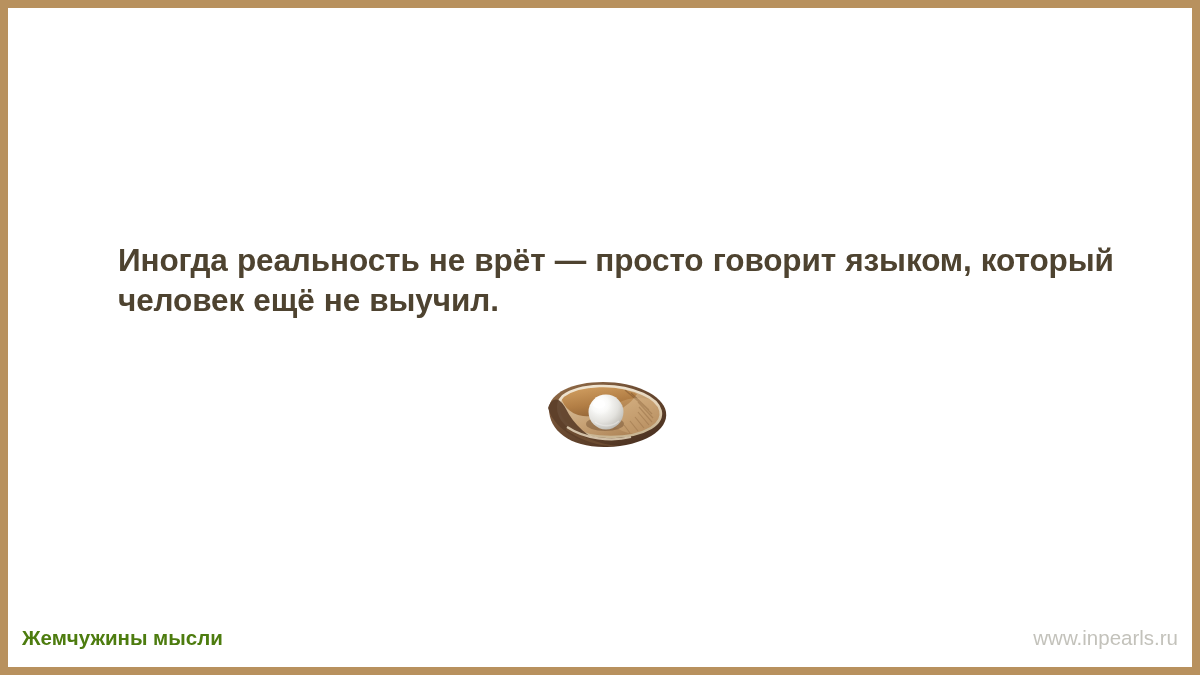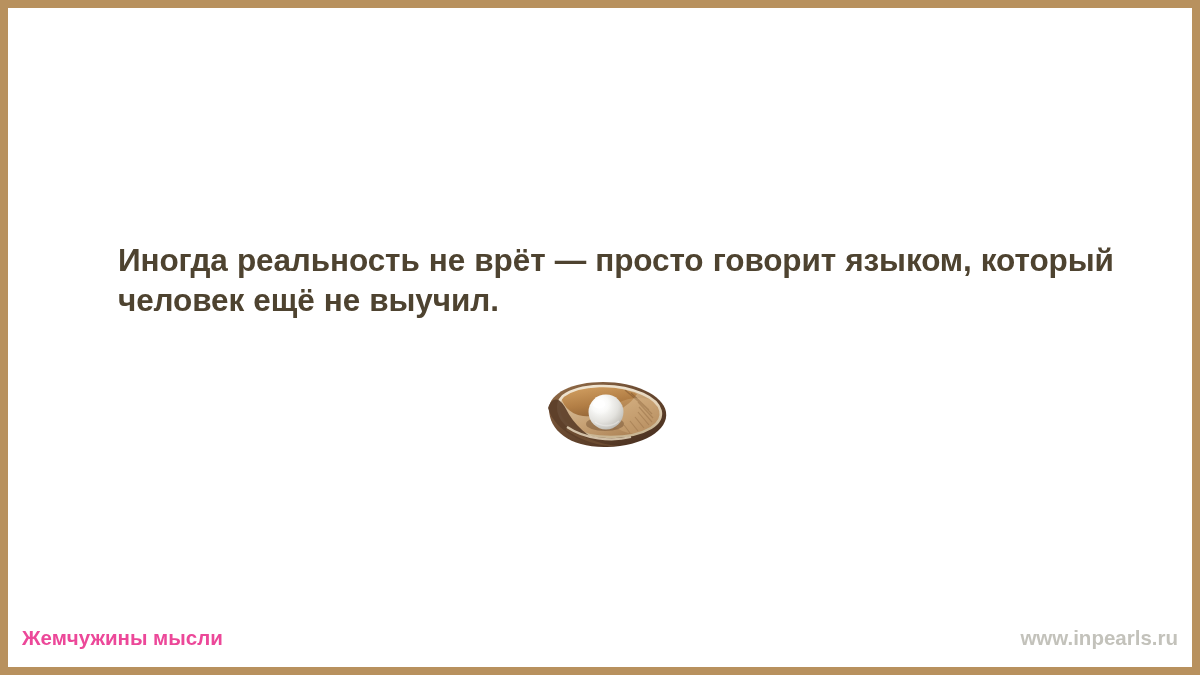--- a/index.html
+++ b/index.html
@@ -61,31 +61,31 @@
     right: 0;
     bottom: 14px;
     height: 30px;
   }
   .footer-brand {
     position: absolute;
     left: 14px;
     top: 0;
     font-size: 20.5px;
     font-weight: bold;
-    color: #ec4899;
+    color: #4d7c0f;
     letter-spacing: 0px;
     line-height: 30px;
     white-space: nowrap;
   }
   .footer-url {
     position: absolute;
     right: 14px;
     top: 0;
     font-size: 20.5px;
-    font-weight: bold;
+    font-weight: normal;
     color: #c3c2bb;
     letter-spacing: 0px;
     line-height: 30px;
     white-space: nowrap;
     text-align: right;
   }
 </style>
 </head>
 <body>
 

